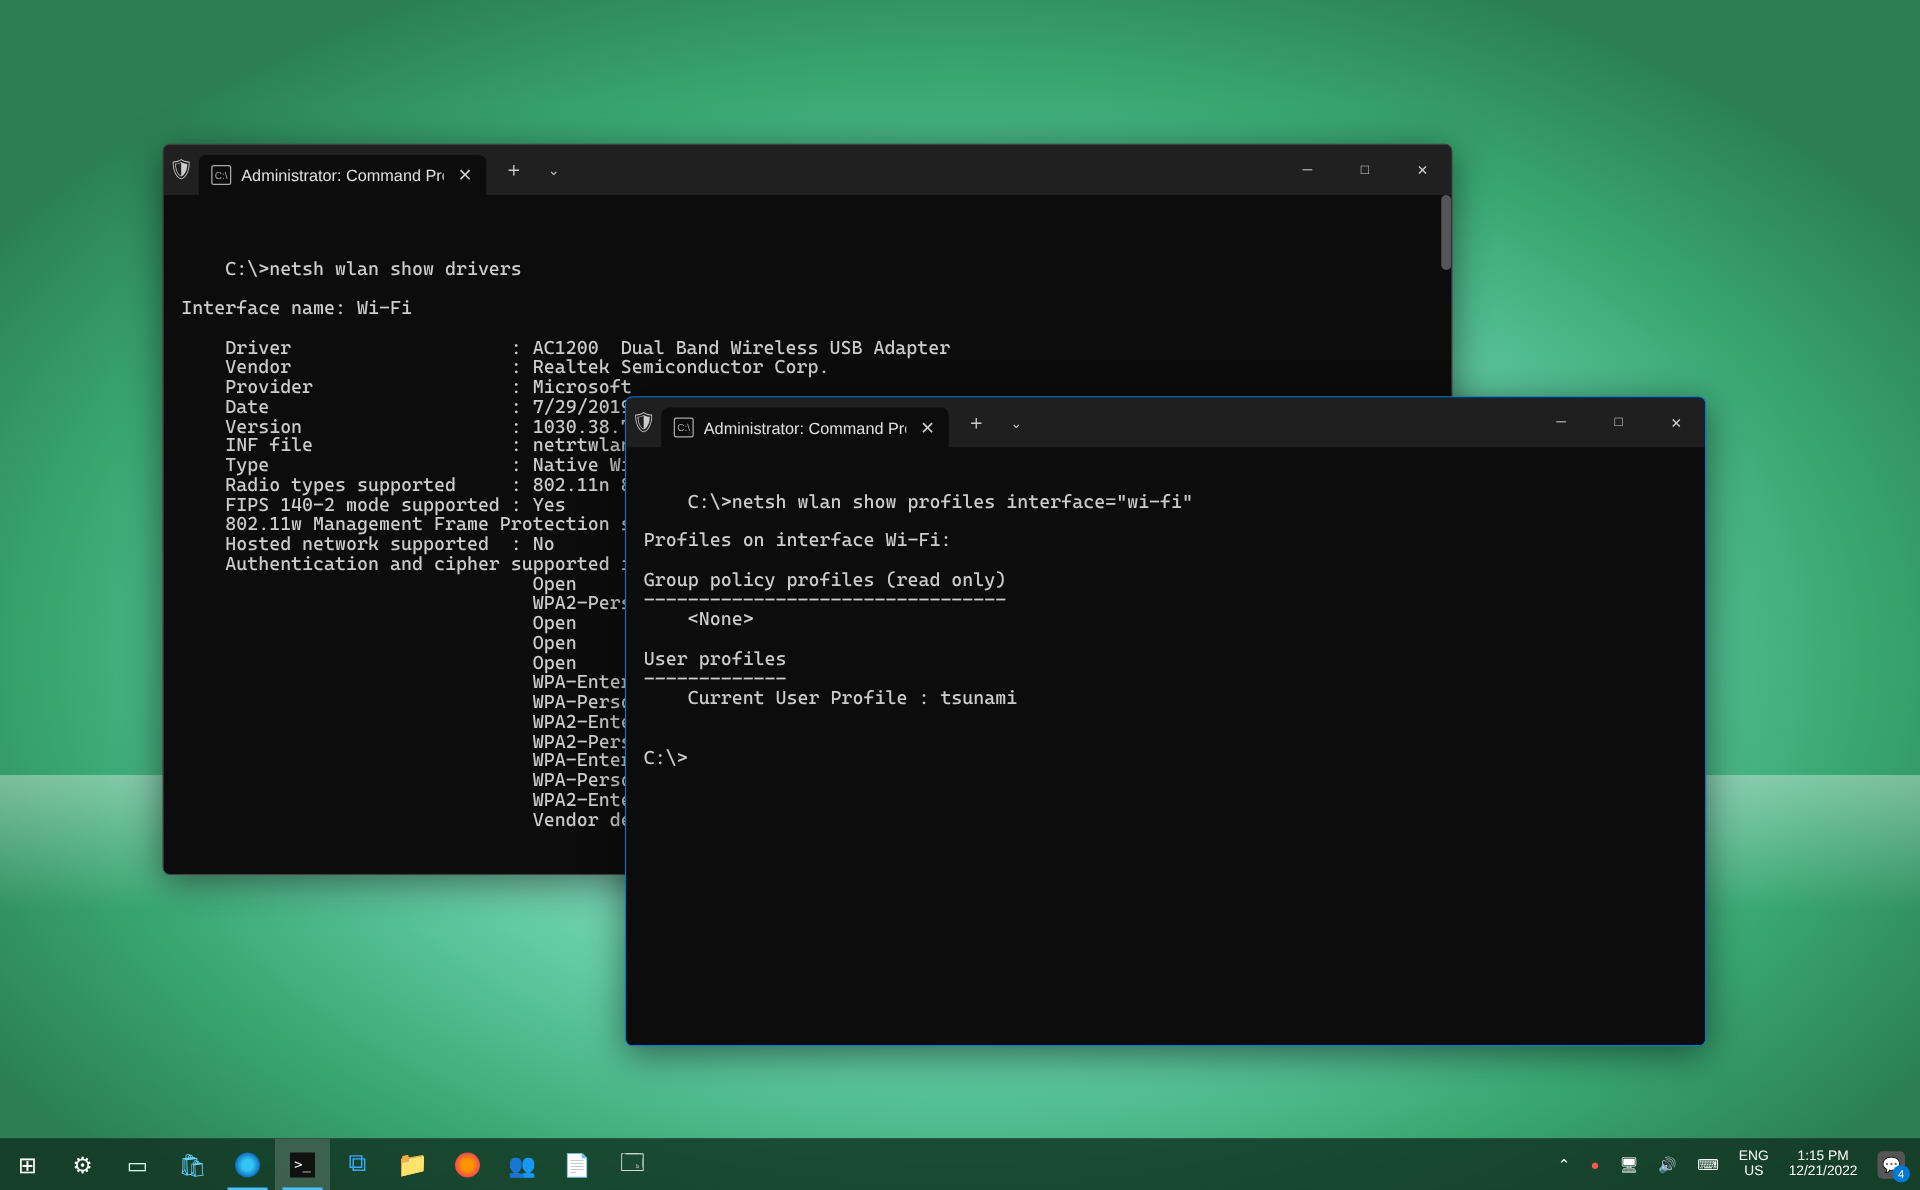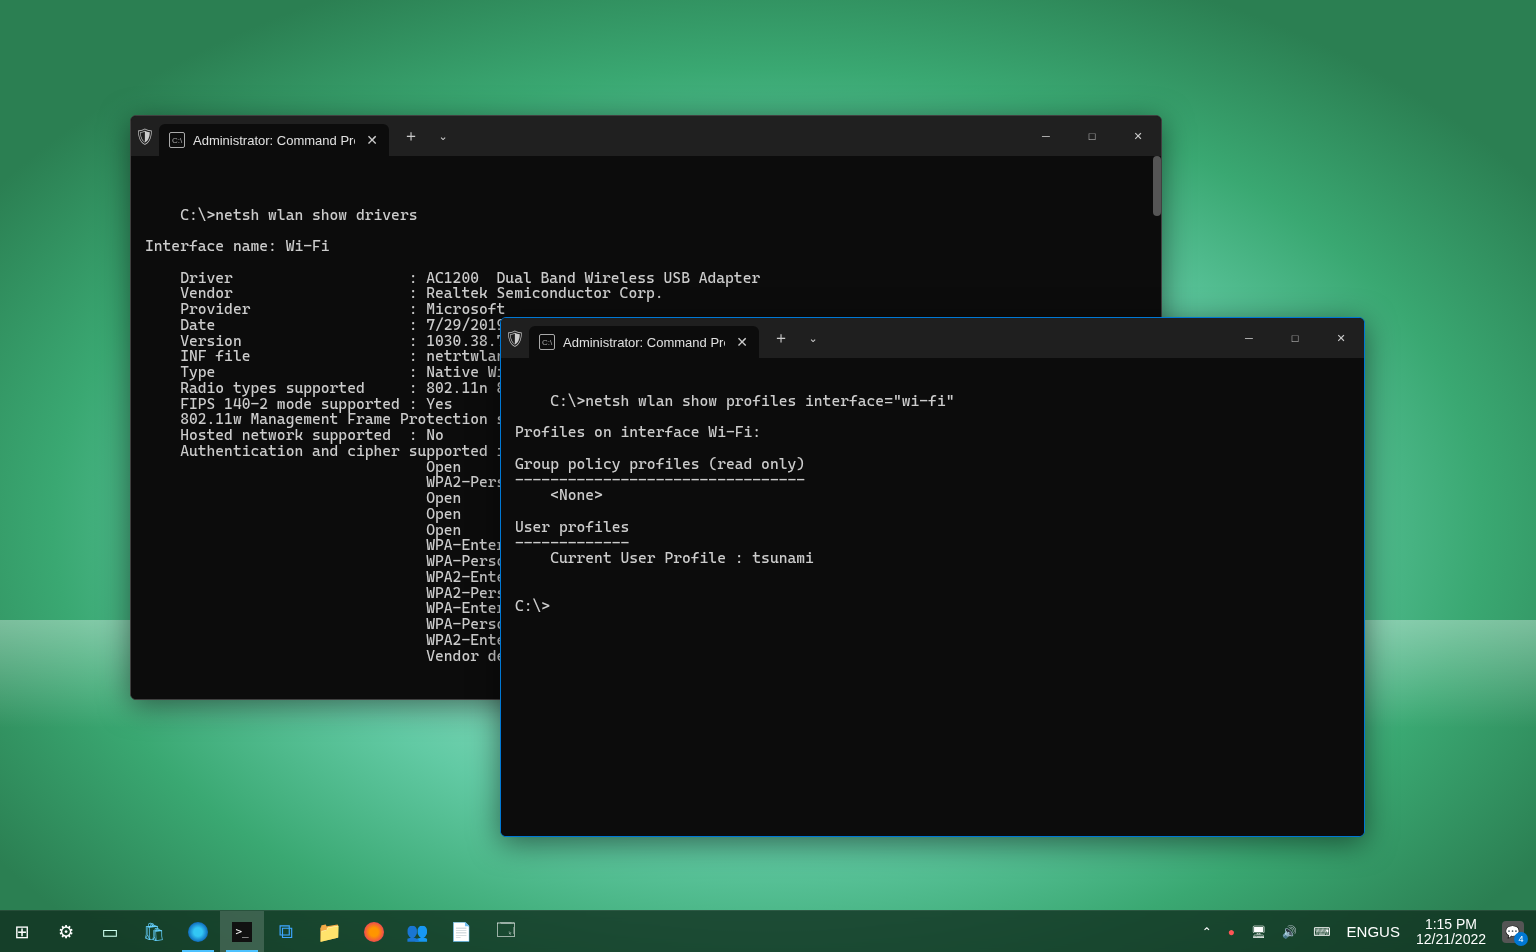--- a/index.html
+++ b/index.html
@@ -101,22 +101,22 @@
     position:relative; color:#fff;
   }
   .tbtn.active { background:rgba(255,255,255,0.16); }
   .tbtn.active::after, .tbtn.underline::after {
     content:""; position:absolute; left:6px; right:6px; bottom:0; height:3px;
     background:#4cc2ff;
   }
   .icon-box { width:24px; height:24px; display:flex; align-items:center; justify-content:center; font-size:18px; }
   .tray { margin-left:auto; display:flex; align-items:center; height:100%; gap:4px; padding-right:6px; color:#fff; font-size:12px; }
   .tray .tray-item { height:100%; display:flex; align-items:center; justify-content:center; padding:0 6px; }
-  .tray .lang { line-height:1.05; font-size:15px; text-align:right; }
-  .tray .clock { flex-direction:column; line-height:1.05; font-size:14px; text-align:right; }
+  .tray .lang { flex-direction:column; line-height:1.05; font-size:11px; text-align:right; }
+  .tray .clock { flex-direction:column; line-height:1.05; font-size:11px; text-align:right; }
   .tray .notif {
     width:22px; height:22px; border-radius:4px; background:#555;
     display:flex; align-items:center; justify-content:center; position:relative; font-size:12px;
   }
   .tray .notif .badge {
     position:absolute; right:-4px; bottom:-3px;
     background:#0078d4; color:#fff; font-size:9px;
     width:14px; height:14px; border-radius:50%;
     display:flex; align-items:center; justify-content:center;
   }

